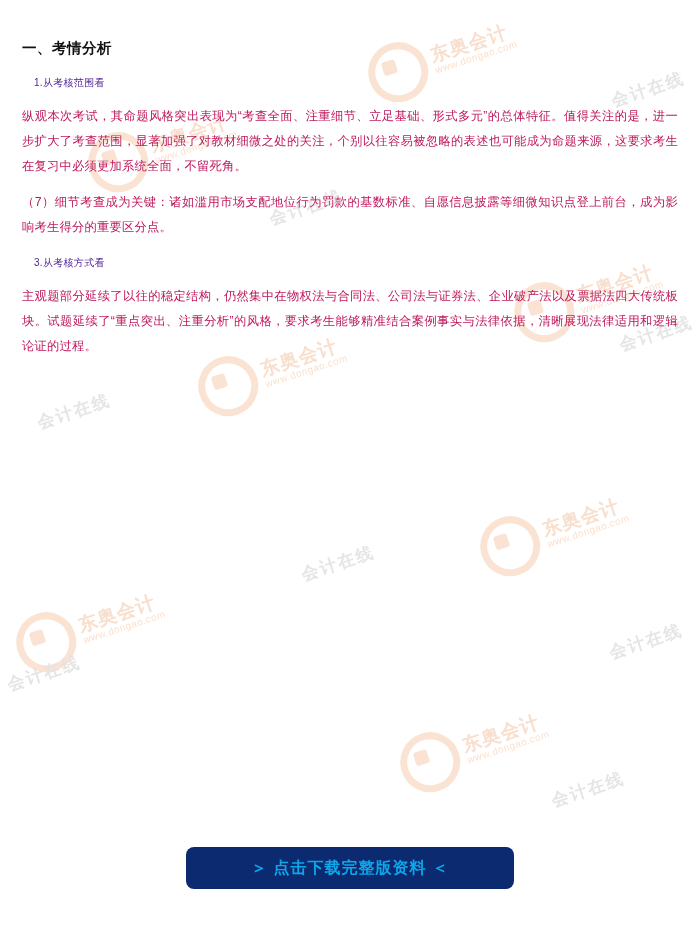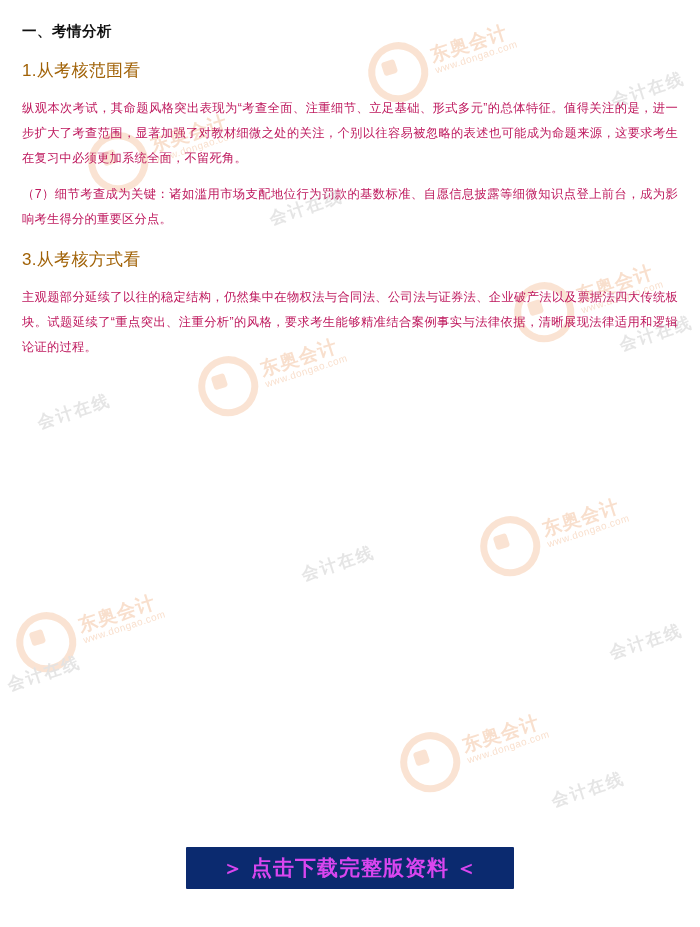--- a/index.html
+++ b/index.html
@@ -75,34 +75,34 @@
     color: #e3e3e3;
     letter-spacing: 2px;
     white-space: nowrap;
     opacity: 0.9;
   }
 
   
   .page {
     position: relative;
     z-index: 2;
-    padding: 14px 22px 0 22px;
+    padding: 31px 22px 0 22px;
     box-sizing: border-box;
   }
   h1.section-title {
     font-size: 14.5px;
     font-weight: bold;
     color: #111;
     margin: 8px 0 18px 0;
     letter-spacing: 0.5px;
   }
   .sub-title {
-    font-size: 17px;
-    color: #a16207;
-    margin: 16px 0 14px 0;
+    font-size: 10px;
+    color: #4c1d95;
+    margin: 16px 0 14px 12px;
     letter-spacing: 0.3px;
   }
   p.para {
     font-size: 12.3px;
     line-height: 2.05;
     color: #be185d;
     margin: 0 0 10px 0;
     text-align: justify;
     letter-spacing: 0.2px;
   }
@@ -117,24 +117,24 @@
     right: 0;
     bottom: 38px;
     display: flex;
     justify-content: center;
     z-index: 5;
   }
   .download-btn {
     width: 328px;
     height: 42px;
     background: #0b2a6f;
-    color: #d946ef;
+    color: #0ea5e9;
     border: none;
-    border-radius: 1px;
-    font-size: 21px;
+    border-radius: 8px;
+    font-size: 16px;
     font-weight: bold;
     letter-spacing: 1px;
     cursor: pointer;
     font-family: "Liberation Sans", "DejaVu Sans", sans-serif;
     display: flex;
     align-items: center;
     justify-content: center;
   }
 </style>
 </head>

